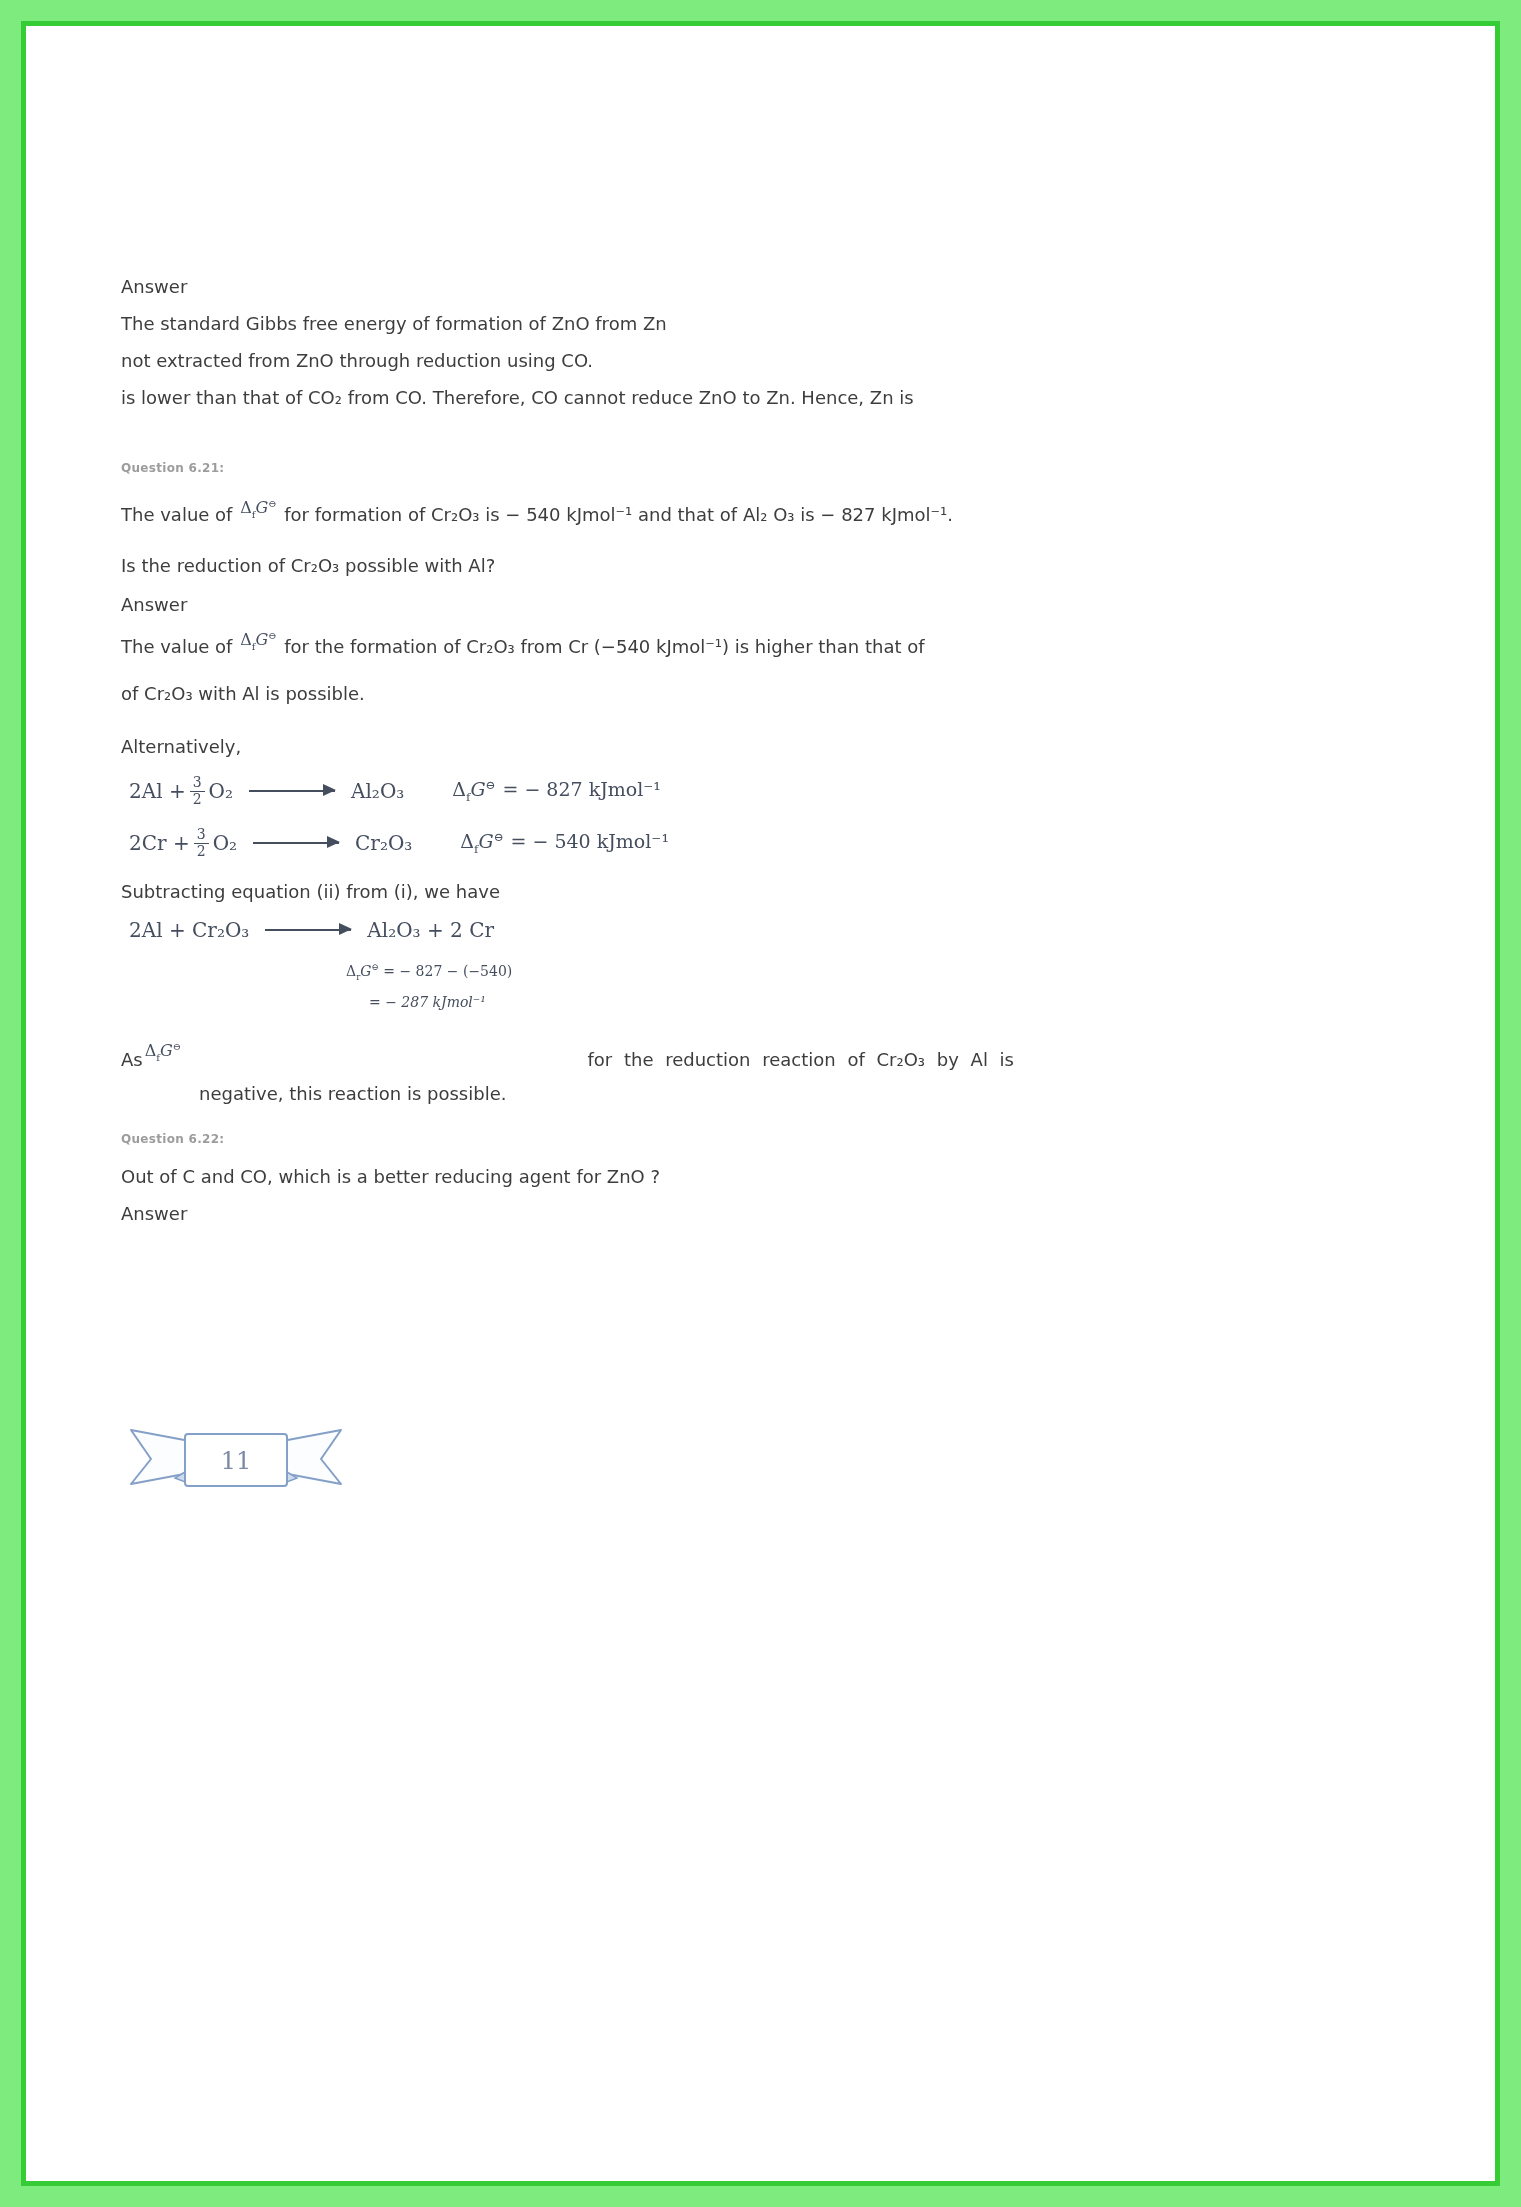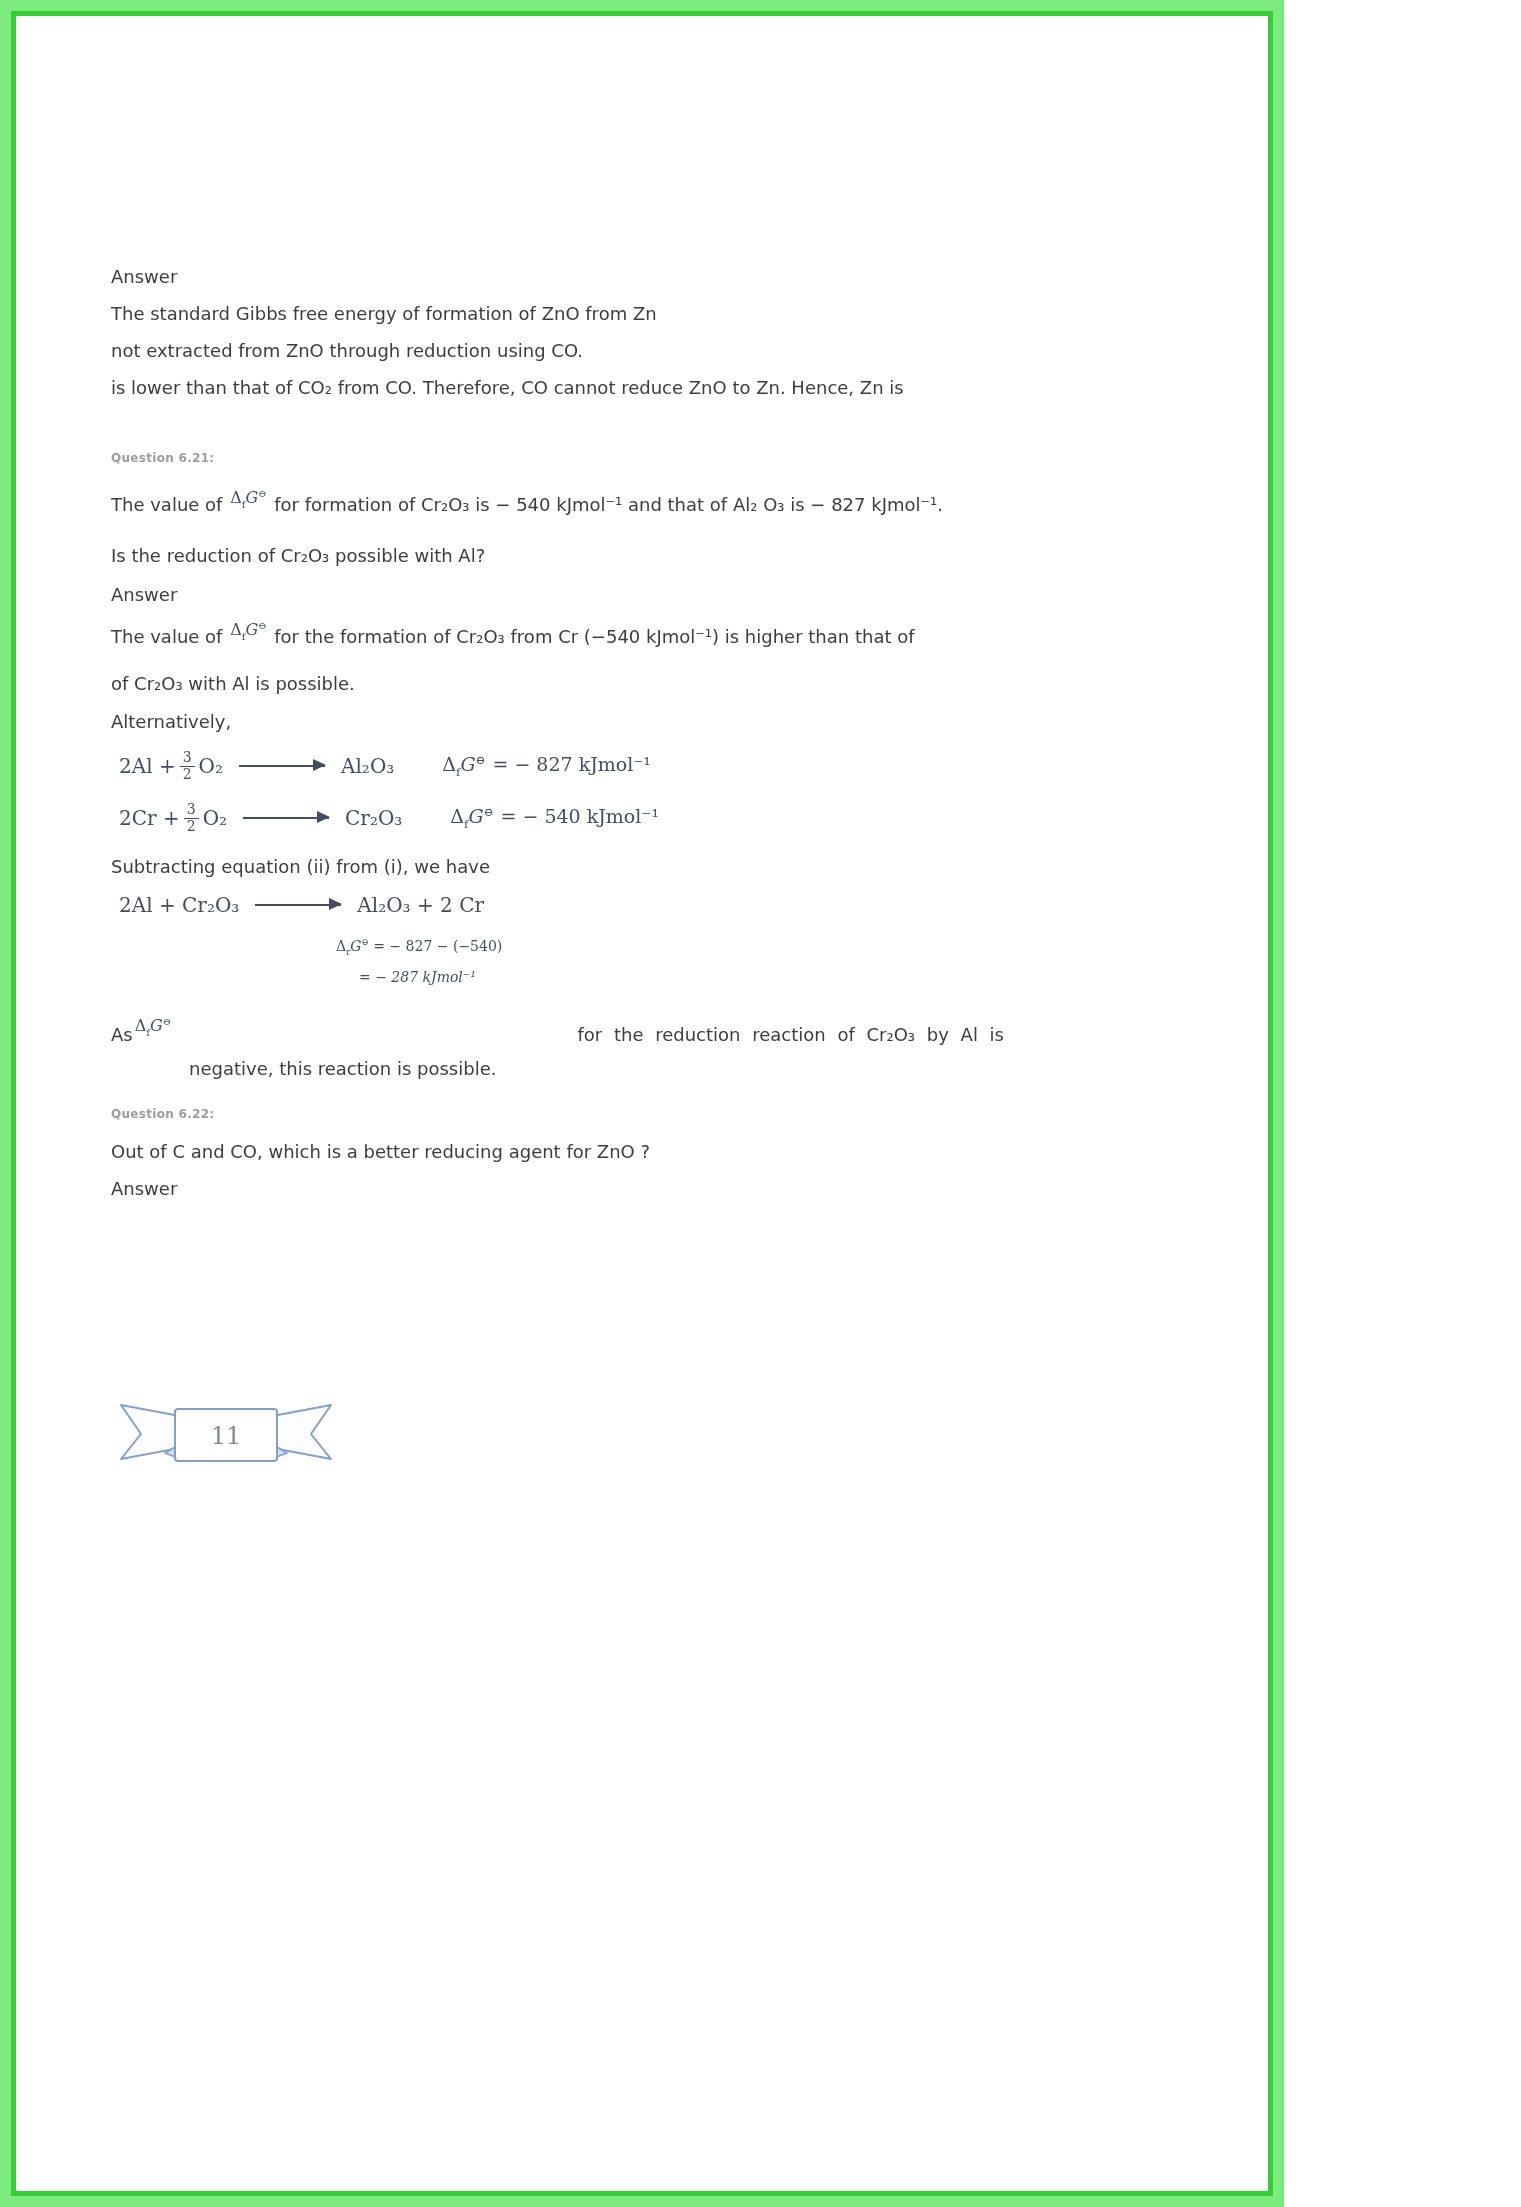--- a/index.html
+++ b/index.html
@@ -1,22 +1,22 @@
 <!DOCTYPE html>
 <html><head>
 <meta charset="utf-8">
 <style>
   * { margin: 0; padding: 0; box-sizing: border-box; }
   html, body { background: #ffffff; }
   body { font-family: "DejaVu Sans", sans-serif; }
 
   .frame {
-    width: 1284px; height: 2207px;
+    width: 1521px; height: 2207px;
     background: #7deb7d;
-    padding: 11px;
+    padding: 21px;
   }
   .page {
     width: 100%; height: 100%;
     background: #ffffff;
     border: 5px solid #35cc35;
     overflow: hidden;
   }
   .content {
     padding-top: 242px;
     padding-left: 95px;
@@ -49,21 +49,21 @@
     display: inline-block;
     transform: translateY(-8px);
     font-size: 16px;
     margin: 0 2px;
   }
 
   .stmt1 { margin-top: 2px; line-height: 46px; }
   .stmt2 { line-height: 40px; }
   .ansline1 { line-height: 42px; }
   .ansline  { line-height: 38px; }
-  .alt { margin-top: 0; line-height: 37px; }
+  .alt { margin-top: 15px; line-height: 37px; }
 
   
   .eq {
     font-family: "DejaVu Serif", "DejaVu Sans", serif;
     color: #454e5e;
     font-size: 20px;
     display: flex;
     align-items: center;
     margin-left: 8px;
     height: 52px;

